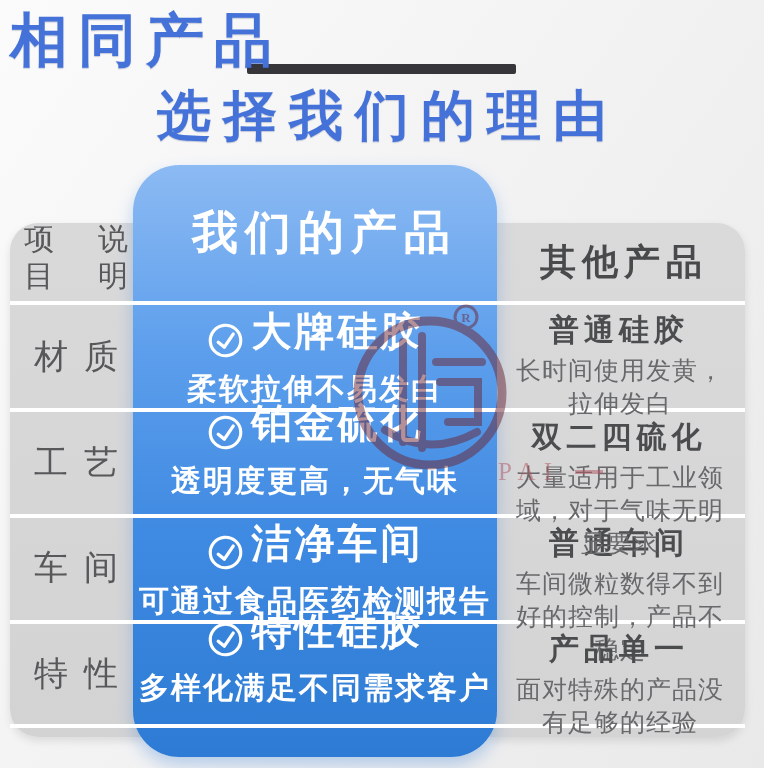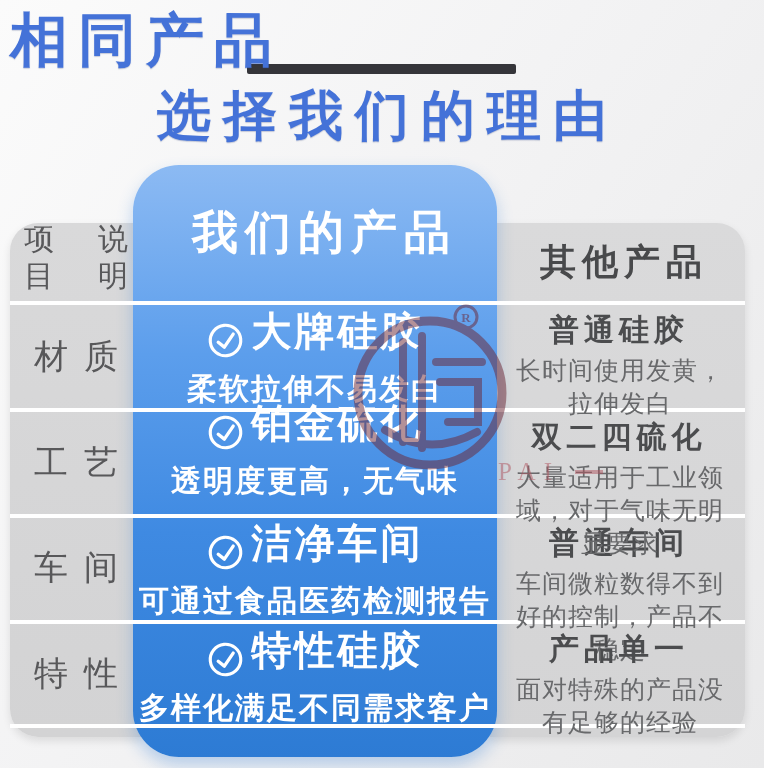--- a/index.html
+++ b/index.html
@@ -74,21 +74,21 @@
     position:absolute; left:133px; top:165px; width:364px; height:136px;
     display:flex; align-items:center; justify-content:center; z-index:4;
     color:#ffffff; font-size:46px; font-weight:bold; letter-spacing:7px; padding-left:19px;
   }
   .our-row {
     position:absolute; left:133px; width:364px; z-index:4;
     display:flex; flex-direction:column; align-items:center; justify-content:center;
     color:#ffffff;
   }
   .or1{top:305px;height:103px} .or2{top:412px;height:74px}
-  .or3{top:518px;height:102px} .or4{top:624px;height:104px}
+  .or3{top:518px;height:102px} .or4{top:604px;height:104px}
   .our-title-line {
     display:flex; align-items:flex-end; gap:8px;
     font-size:40px; font-weight:bold; letter-spacing:3px;
   }
   .check { width:37px; height:37px; display:inline-flex; transform:rotate(-6deg); }
   .check svg { width:37px; height:37px; }
   .our-desc { font-size:30px; letter-spacing:2px; margin-top:10px; white-space:nowrap;font-weight:bold; }
 
   
   .other-header {

